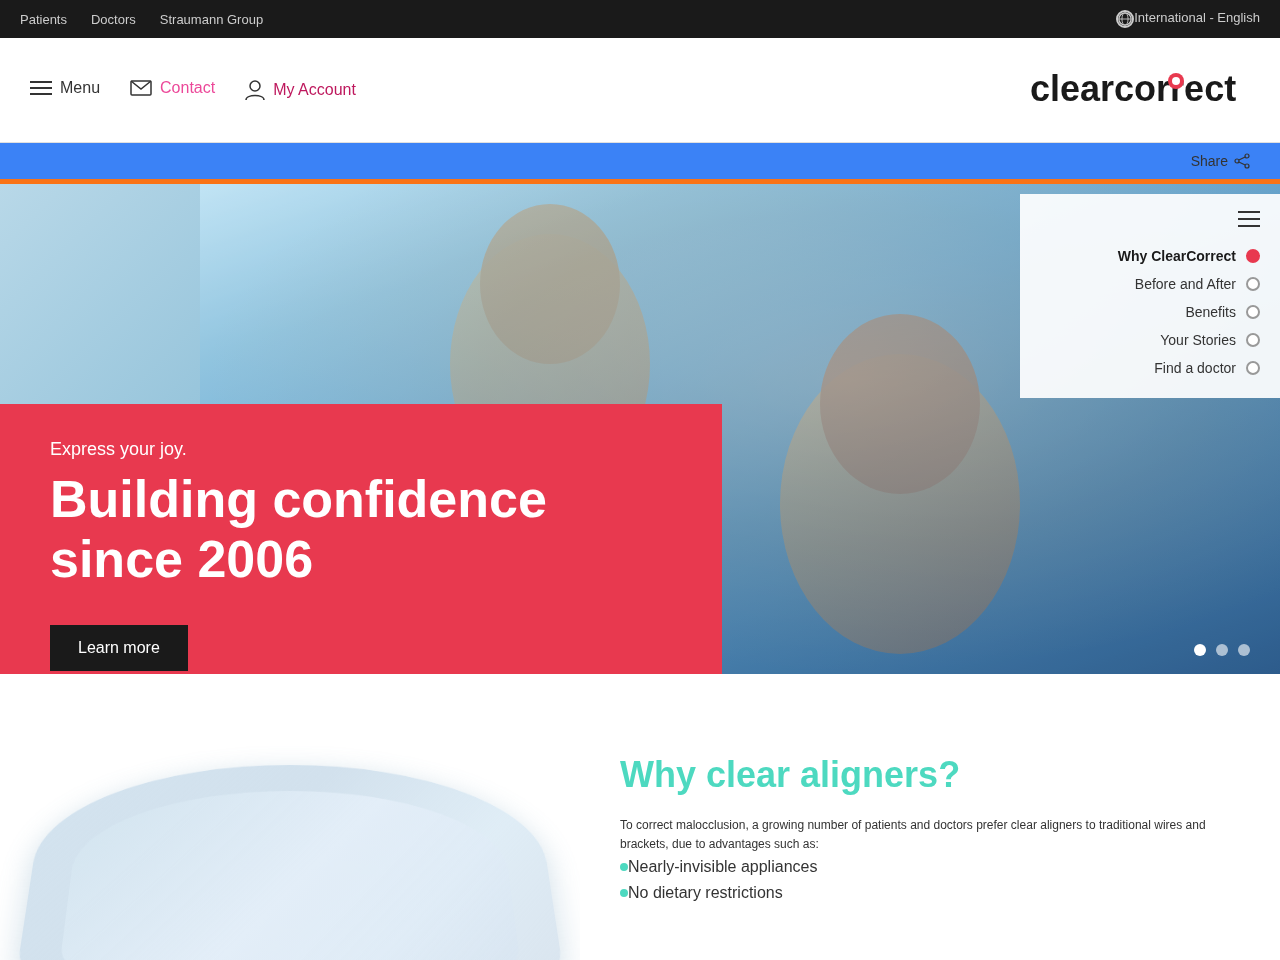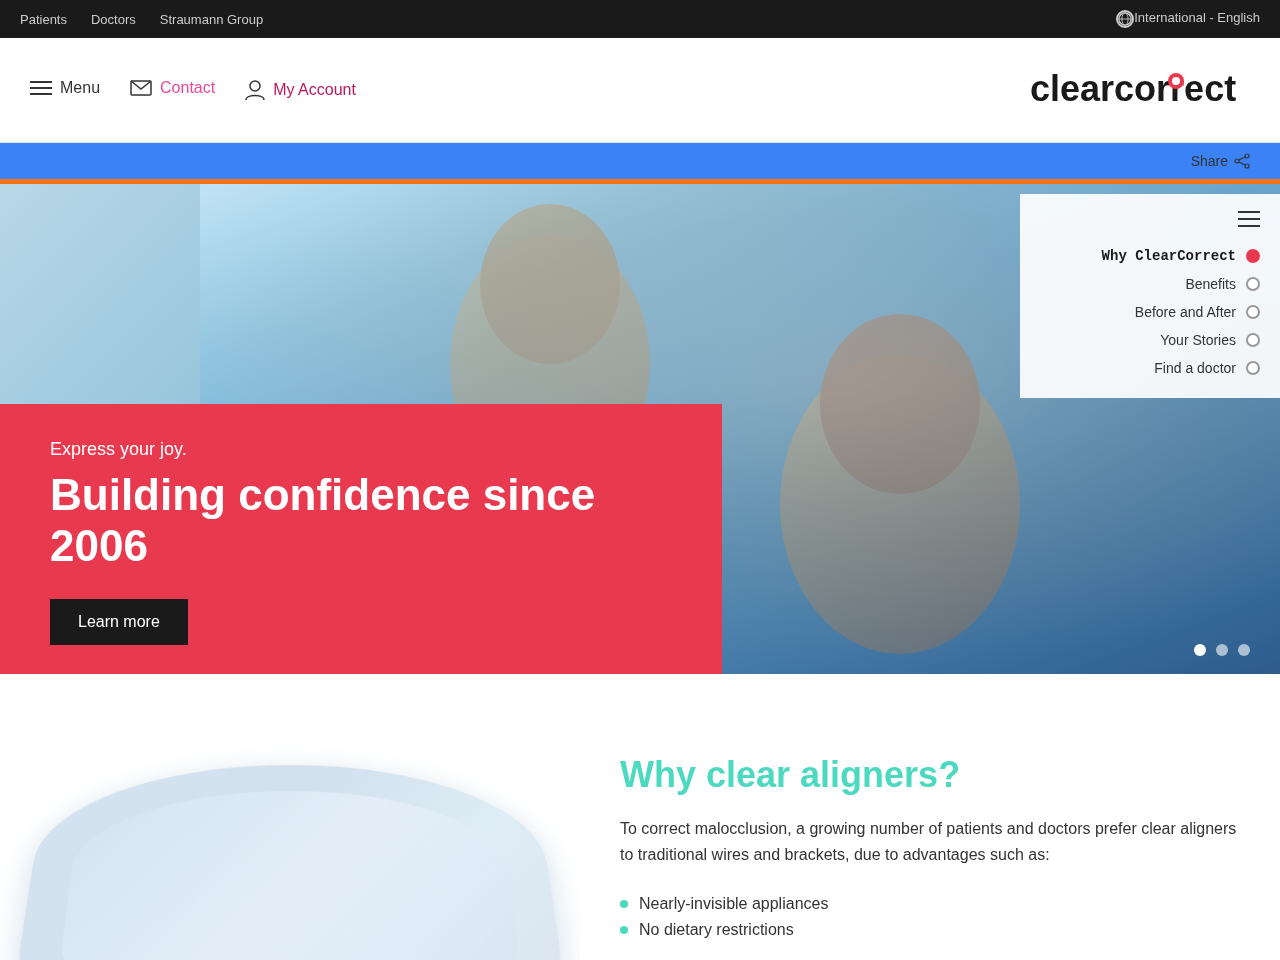--- a/index.html
+++ b/index.html
@@ -82,21 +82,21 @@
       position: absolute;
       top: 220px;
       left: 0;
       width: 722px;
       background: #e8394f;
       padding: 35px 40px 45px 50px;
       color: #fff;
       z-index: 5;
     }
     .hero-tagline { font-size: 18px; margin-bottom: 10px; font-weight: normal; }
-    .hero-title { font-size: 44px; font-weight: bold; line-height: 1.15; margin-bottom: 28px; }
+    .hero-title { font-size: 52px; font-weight: bold; line-height: 1.15; margin-bottom: 35px; }
     .hero-btn {
       background: #1a1a1a;
       color: #fff;
       border: none;
       padding: 14px 28px;
       font-size: 16px;
       cursor: pointer;
       display: inline-block;
     }
 
@@ -135,21 +135,21 @@
     .side-nav-item {
       display: flex;
       align-items: center;
       justify-content: flex-end;
       gap: 10px;
       padding: 6px 0;
       font-size: 14px;
       color: #333;
       cursor: pointer;
     }
-    .side-nav-item.active { font-weight: bold; color: #1a1a1a; font-family: Liberation Mono, monospace; }
+    .side-nav-item.active { font-weight: bold; color: #1a1a1a; }
     .side-nav-radio {
       width: 14px;
       height: 14px;
       border-radius: 50%;
       border: 2px solid #999;
       background: #fff;
       flex-shrink: 0;
     }
     .side-nav-radio.active {
       background: #e8394f;
@@ -190,33 +190,32 @@
       flex: 1;
       padding-top: 20px;
     }
     .content-title {
       font-size: 36px;
       color: #4dd9c0;
       font-weight: bold;
       margin-bottom: 20px;
     }
     .content-desc {
-      font-size: 16px;
+      font-size: 12px;
       color: #333;
       line-height: 1.6;
-      margin-bottom: 24px;
     }
     .bullet-list { list-style: none; padding: 0; }
     .bullet-list li {
       font-size: 16px;
       color: #333;
       padding: 4px 0;
       display: flex;
       align-items: center;
-      gap: 11px;
+      gap: 0;
     }
     .bullet-dot {
       width: 8px;
       height: 8px;
       border-radius: 50%;
       background: #4dd9c0;
       flex-shrink: 0;
     }
   </style>
 </head>
@@ -337,25 +336,25 @@
         <line x1="0" y1="2" x2="22" y2="2" stroke="#333" stroke-width="2"></line>
         <line x1="0" y1="9" x2="22" y2="9" stroke="#333" stroke-width="2"></line>
         <line x1="0" y1="16" x2="22" y2="16" stroke="#333" stroke-width="2"></line>
       </svg>
     </div>
     <div class="side-nav-item active">
       <span>Why ClearCorrect</span>
       <div class="side-nav-radio active"></div>
     </div>
     <div class="side-nav-item">
+      <span>Before and After</span>
+      <div class="side-nav-radio"></div>
+    </div>
+    <div class="side-nav-item">
       <span>Benefits</span>
-      <div class="side-nav-radio"></div>
-    </div>
-    <div class="side-nav-item">
-      <span>Before and After</span>
       <div class="side-nav-radio"></div>
     </div>
     <div class="side-nav-item">
       <span>Your Stories</span>
       <div class="side-nav-radio"></div>
     </div>
     <div class="side-nav-item">
       <span>Find a doctor</span>
       <div class="side-nav-radio"></div>
     </div>

